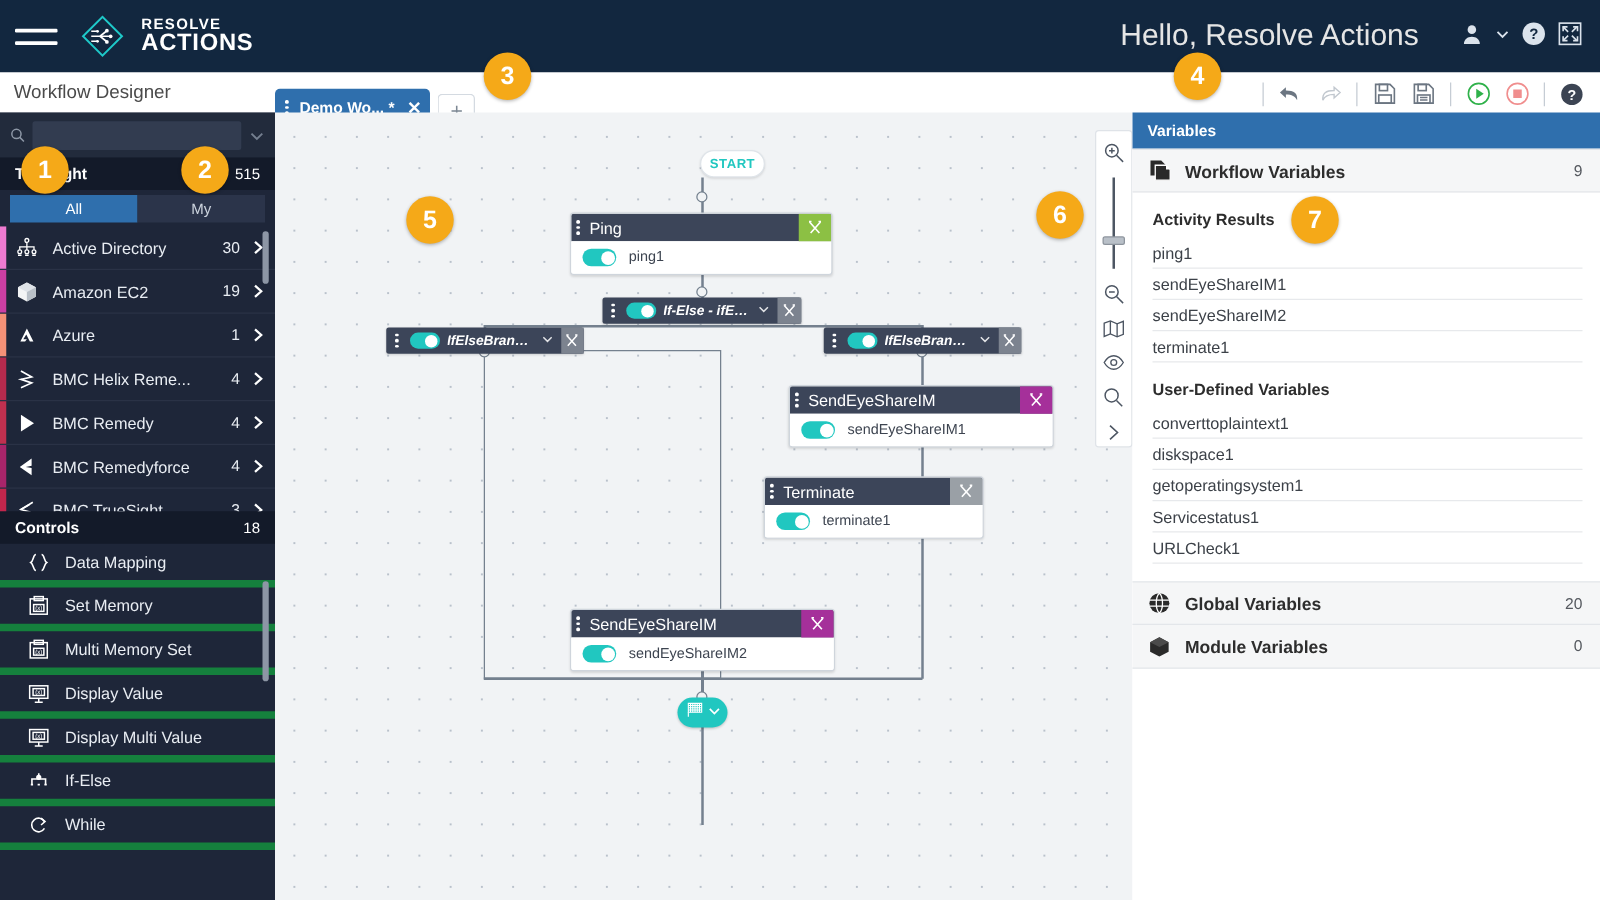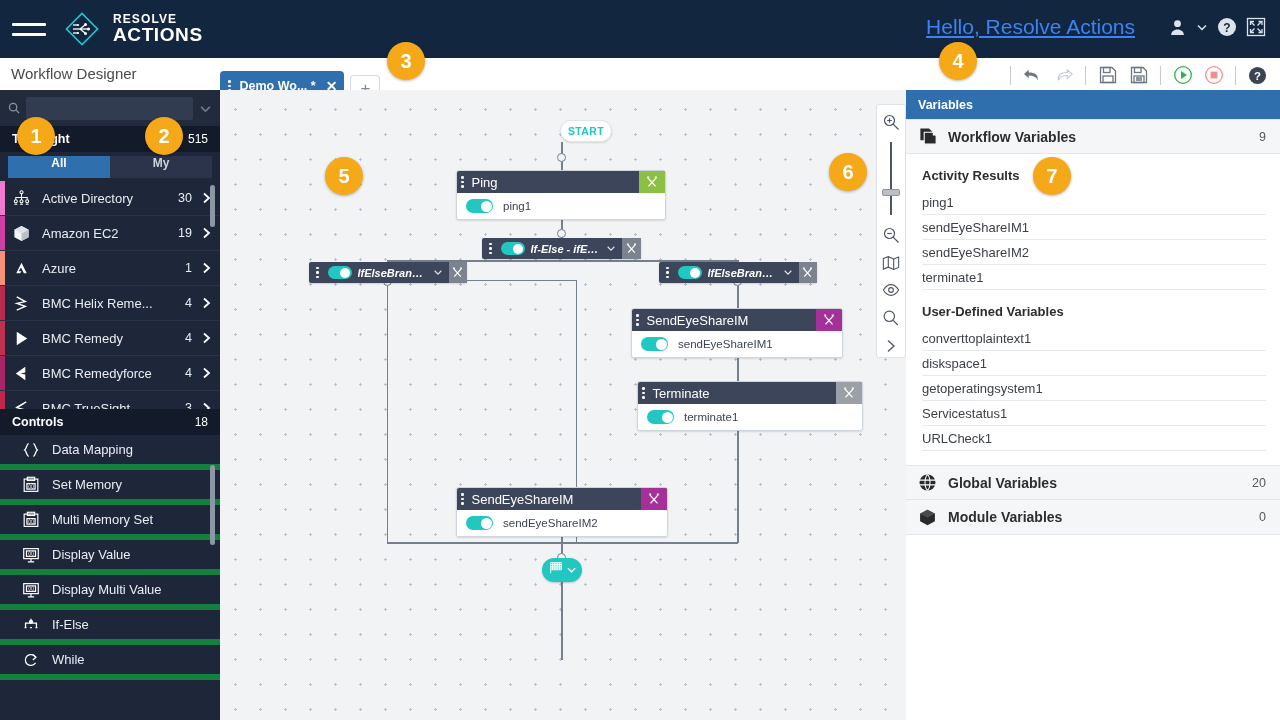--- a/index.html
+++ b/index.html
@@ -19,21 +19,21 @@
   .hamburger { margin-left: 12px; width: 34px; height: 34px;
     display: flex; flex-direction: column; justify-content: center; gap: 7px; cursor: pointer; }
   .hamburger i { display: block; height: 3px; background: #ffffff; border-radius: 1px; }
   .logo-wrap { display: flex; align-items: center; margin-left: 14px; gap: 9px; }
   .logo-mark { width: 44px; height: 44px; position: relative; }
   .logo-text { color: #fff; line-height: 0.95; }
   .logo-text .l1 { font-size: 12px; font-weight: bold; letter-spacing: 1.1px; display:block; }
   .logo-text .l2 { font-size: 19px; font-weight: bold; letter-spacing: 0.6px; display:block; }
   .greeting {
     position: absolute; right: 145px; top: 15px;
-    color: #3b82f6; font-size: 21px; font-weight: 300; white-space: nowrap; text-decoration: underline;
+    color: #e5e5e5; font-size: 24px; font-weight: 300; white-space: nowrap;
   }
   .hdr-icons { position: absolute; right: 14px; top: 17px; display: flex; align-items: center; gap: 9px; }
   .hdr-icons .ic { color: #e9eef4; display: flex; align-items: center; cursor: pointer; }
 
   
   .subheader {
     position: absolute; left: 0; top: 58px; width: 1280px; height: 32px;
     background: #ffffff;
   }
   .wf-title { position: absolute; left: 11px; top: 7px; font-size: 15px; color: #4a4a4a; }
@@ -77,22 +77,22 @@
     font-family: "Liberation Sans", sans-serif;
   }
   .searchbox input::placeholder { color: #6e7a8c; }
   .sec-head {
     height: 26px; background: #131a29; display: flex; align-items: center;
     padding: 0 12px; color: #ffffff; font-size: 12.5px; font-weight: bold;
   }
   .sec-head .cnt { margin-left: auto; font-weight: normal; font-size: 12px; }
   .seg { display: flex; height: 22px; margin: 4px 8px 3px 8px; }
   .seg div {
-    flex: 1; display: flex; align-items: flex-start; justify-content: center;
-    font-size: 12px; font-weight: bold; color: #cdd4de; background: #2b3purple; cursor: pointer;
+    flex: 1; display: flex; align-items: center; justify-content: center;
+    font-size: 12px; font-weight: normal; color: #cdd4de; background: #2b3purple; cursor: pointer;
   }
   .seg .on { background: #2f6fad; color: #ffffff; }
   .seg .off { background: #2c3purple; }
   .seg .off { background: #2d3purple; }
   .seg .off { background: #2b344a; }
   .actlist { overflow: hidden; }
   .act {
     height: 35px; display: flex; align-items: center; position: relative;
     border-bottom: 1px solid #2b3purple; border-bottom-color: #2a3purple;
     border-bottom: 1px solid #2a3246; cursor: pointer;
@@ -696,21 +696,21 @@
               </svg>
           </span>
         </div>
         <div class="node-body">
           <span class="tgl"></span>
           <span class="nm">sendEyeShareIM1</span>
         </div>
       </div>
     </div>
 
-    <div class="node" style="left:417px;top:291px;width:226px">
+    <div class="node" style="left:391px;top:291px;width:176px">
       <div class="node-card">
         <div class="node-hdr">
           <span class="dots-v">
               <i></i>
               <i></i>
               <i></i>
             </span>
           <span class="ttl">Terminate</span>
           <span class="accent" style="background:#9aa0a6">
             <svg width="14" height="14" viewBox="0 0 16 16" fill="none" stroke="#fff" stroke-width="1.5">

